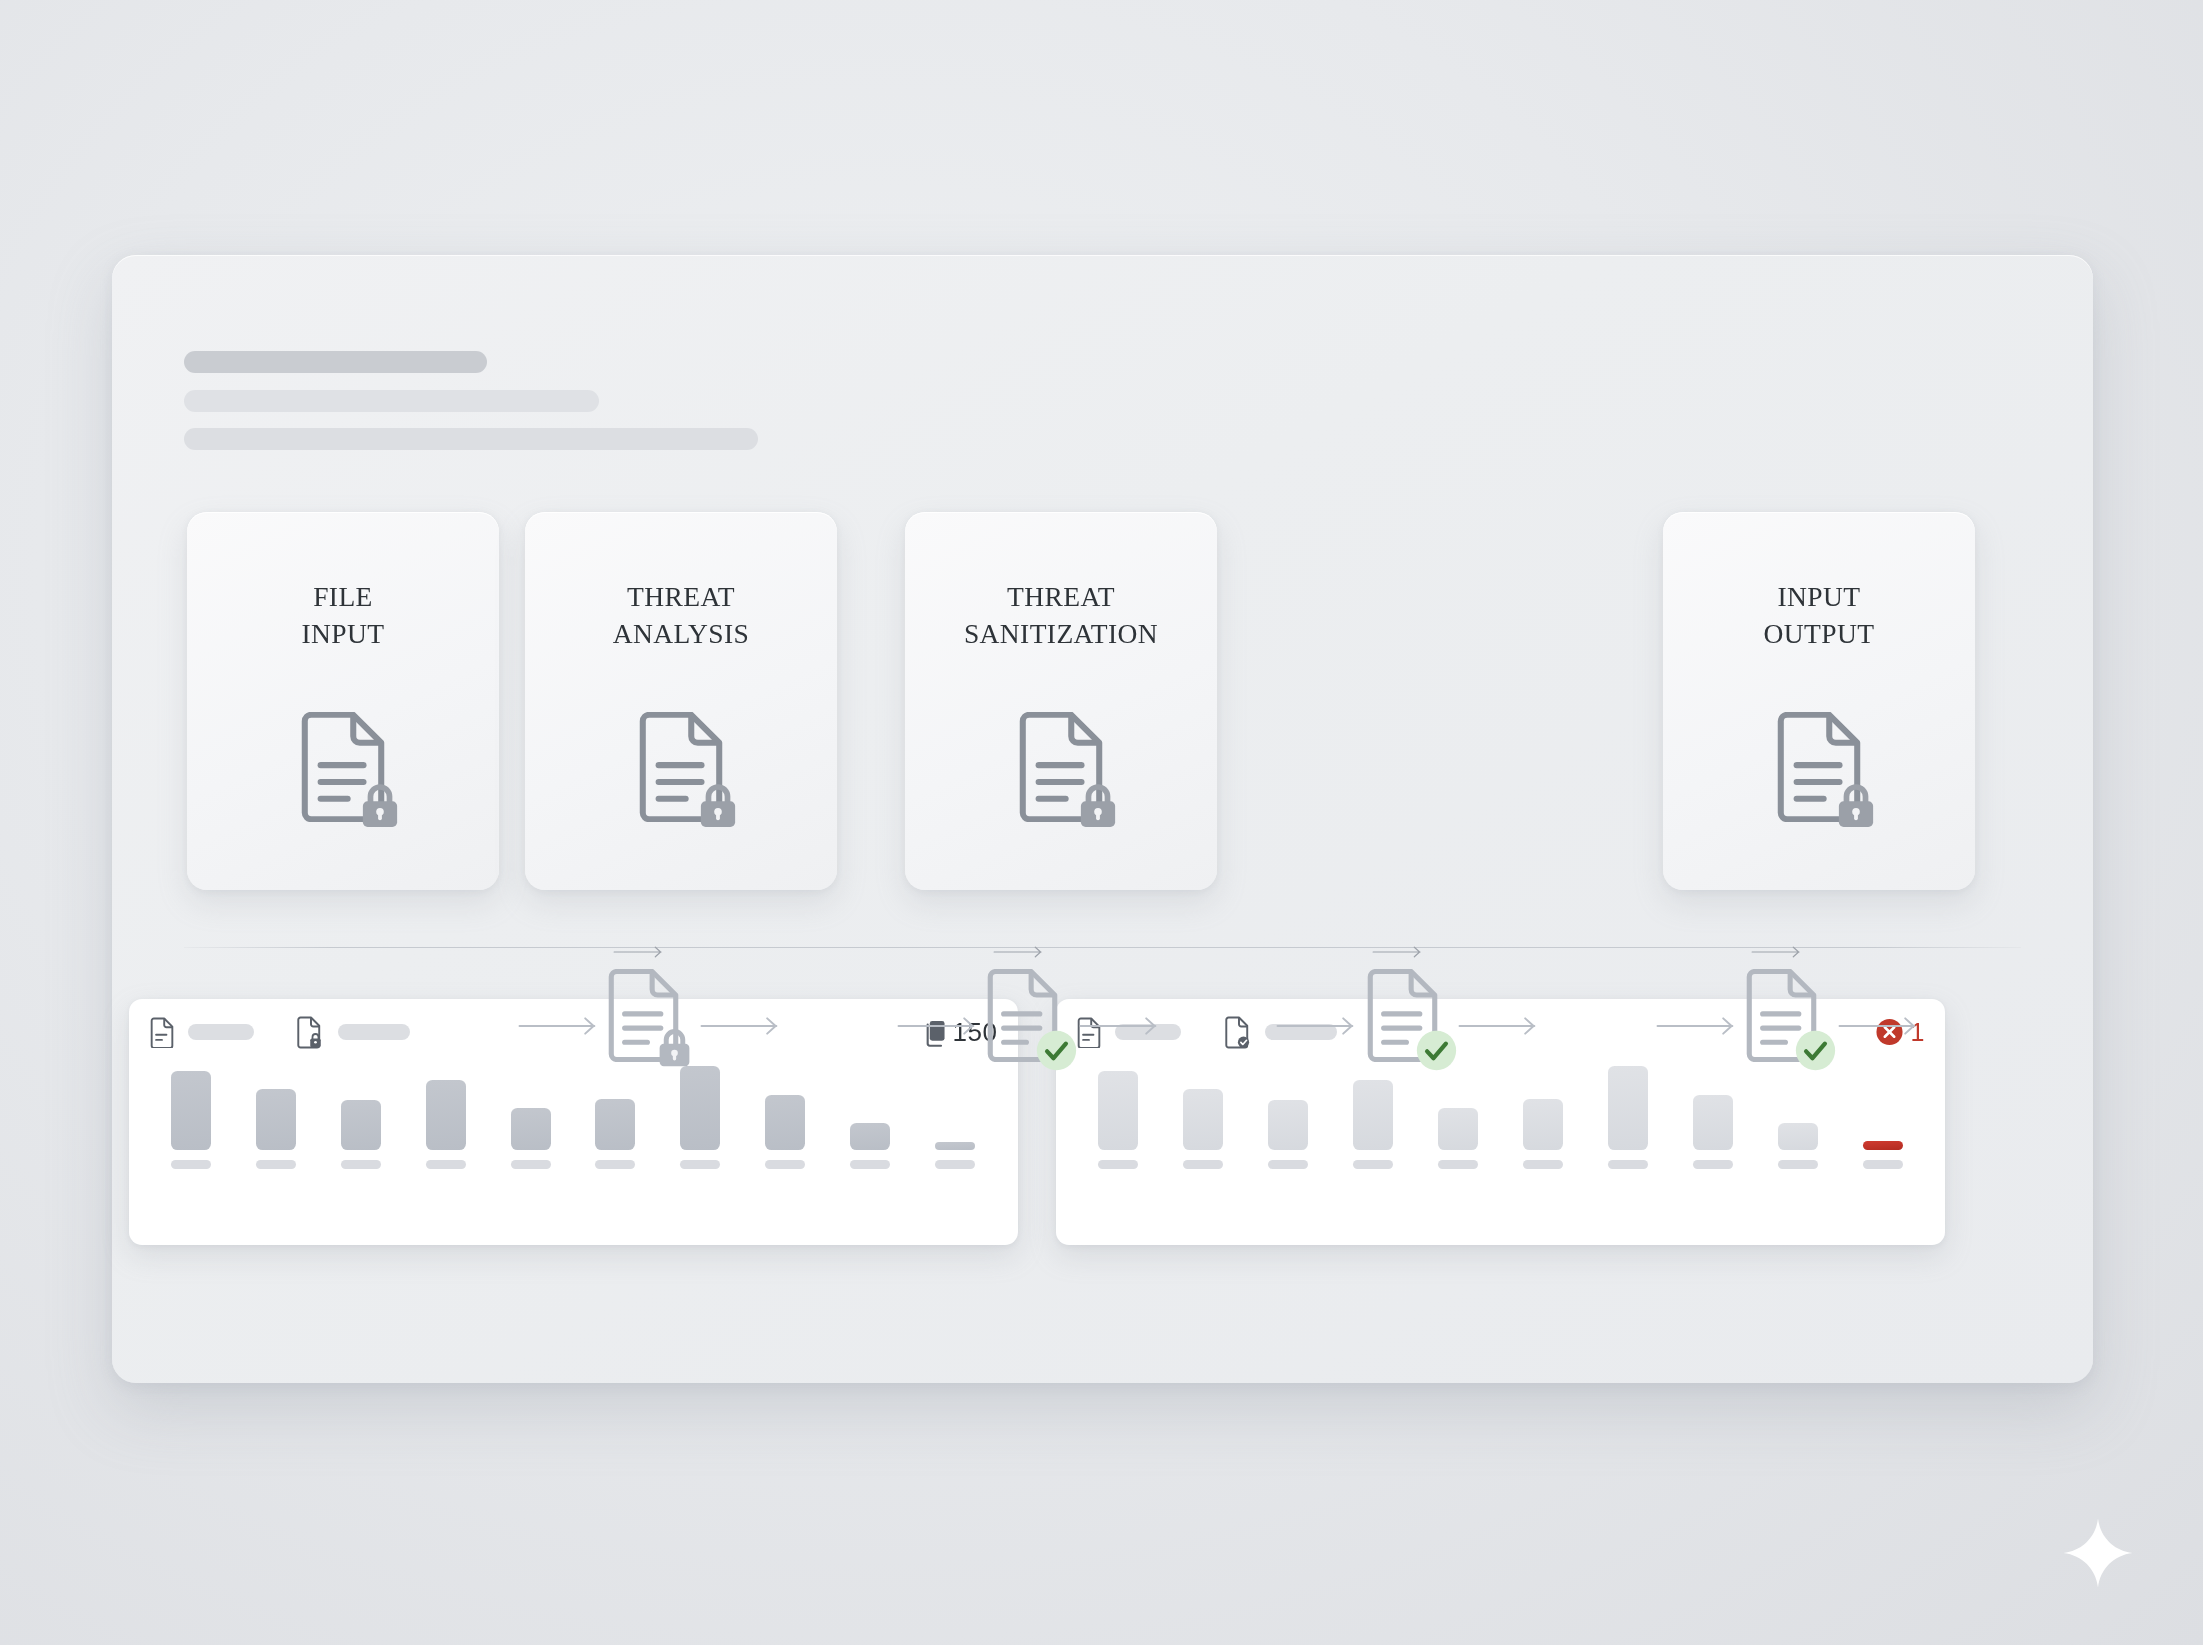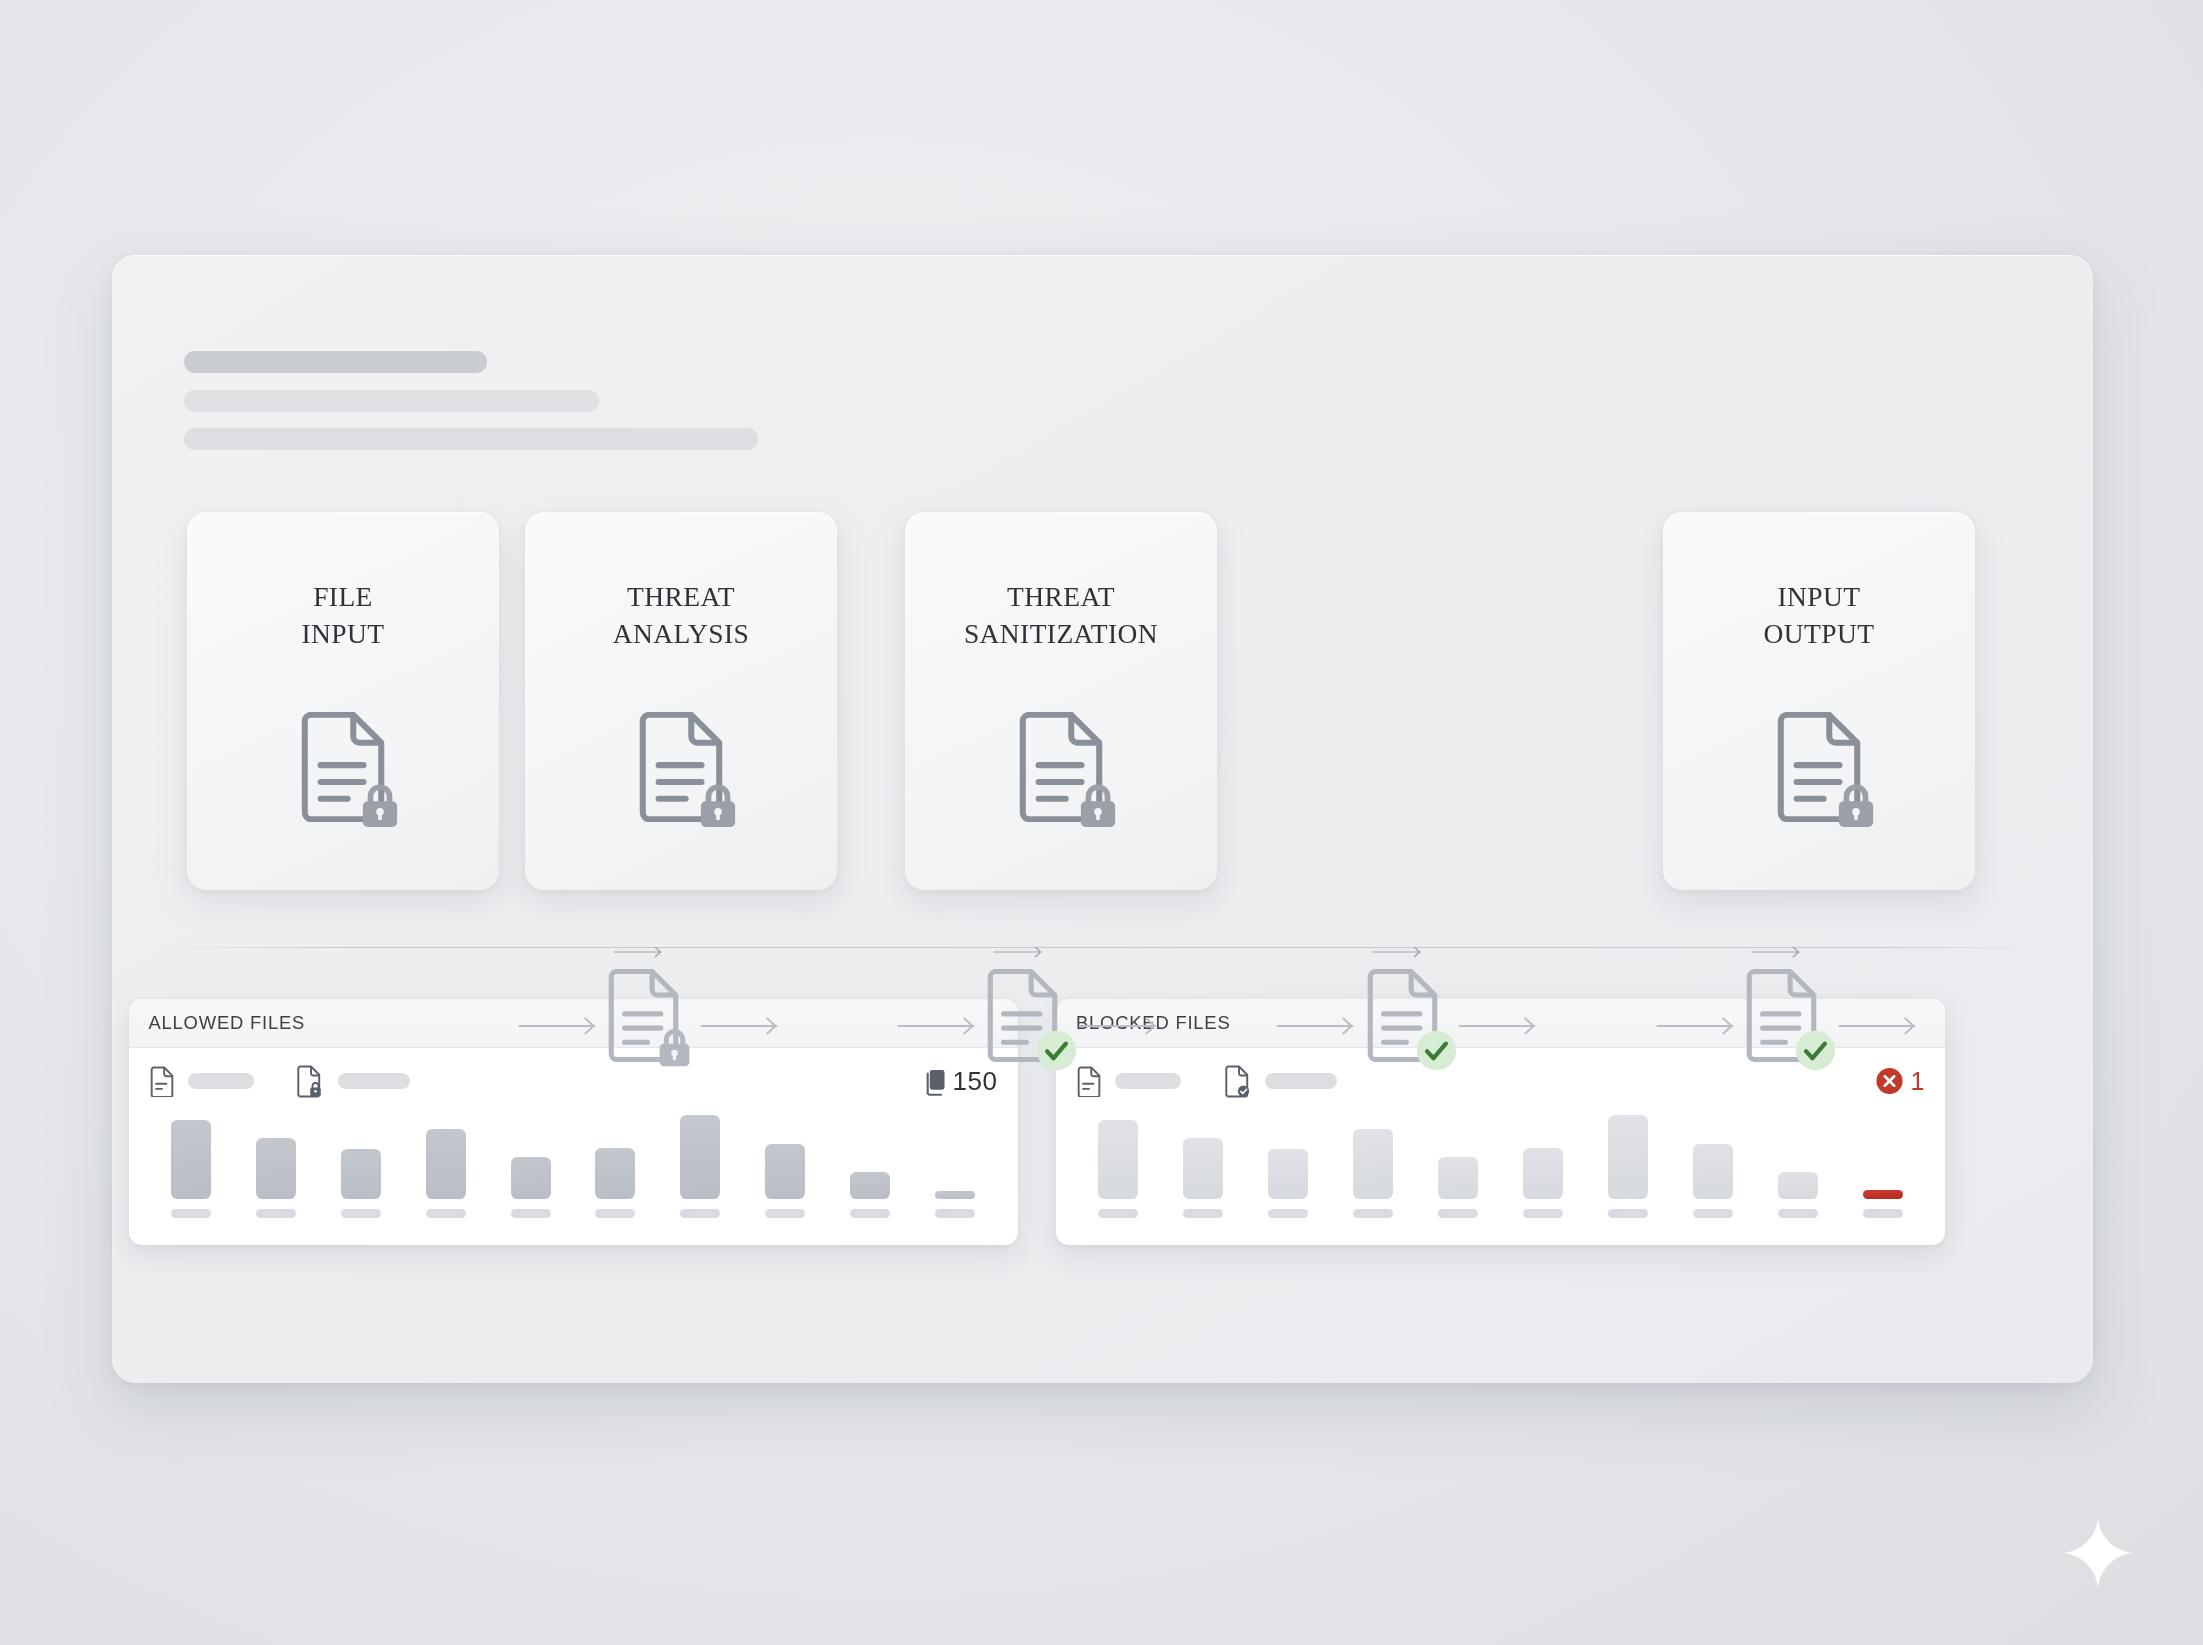--- a/index.html
+++ b/index.html
@@ -436,23 +436,20 @@
           <use href="#sym-arrow" width="58" height="22"></use>
         </svg>
     </div>
   </div>
 
   <div class="divider"></div>
 
   <div class="panels">
 
     <div class="data-panel panel-left">
-      <div class="panel-head">
-        <span class="panel-head-label">ALLOWED FILES</span>
-      </div>
       <div class="panel-meta">
         <svg width="26" height="31" style="color:#5b616a" viewBox="0 0 28 34">
             <use href="#sym-mini-doc" width="28" height="34"></use>
           </svg>
         <div class="meta-pill pill-a"></div>
         <div class="meta-gap"></div>
         <svg width="28.5" height="33" style="color:#5b616a" viewBox="0 0 31 36">
             <use href="#sym-mini-doc-lock" width="31" height="36"></use>
           </svg>
         <div class="meta-pill pill-b"></div>
@@ -501,23 +498,20 @@
             <div class="bar-label"></div>
           </div>
         <div class="bar-col">
             <div class="bar" style="height:8.3px"></div>
             <div class="bar-label"></div>
           </div>
       </div>
     </div>
 
     <div class="data-panel panel-right">
-      <div class="panel-head">
-        <span class="panel-head-label">BLOCKED FILES</span>
-      </div>
       <div class="panel-meta">
         <svg width="26" height="31" style="color:#5b616a" viewBox="0 0 28 34">
             <use href="#sym-mini-doc" width="28" height="34"></use>
           </svg>
         <div class="meta-pill pill-a"></div>
         <div class="meta-gap"></div>
         <svg width="28.5" height="33" style="color:#5b616a" viewBox="0 0 31 36">
             <use href="#sym-mini-doc-check" width="31" height="36"></use>
           </svg>
         <div class="meta-pill pill-b"></div>

